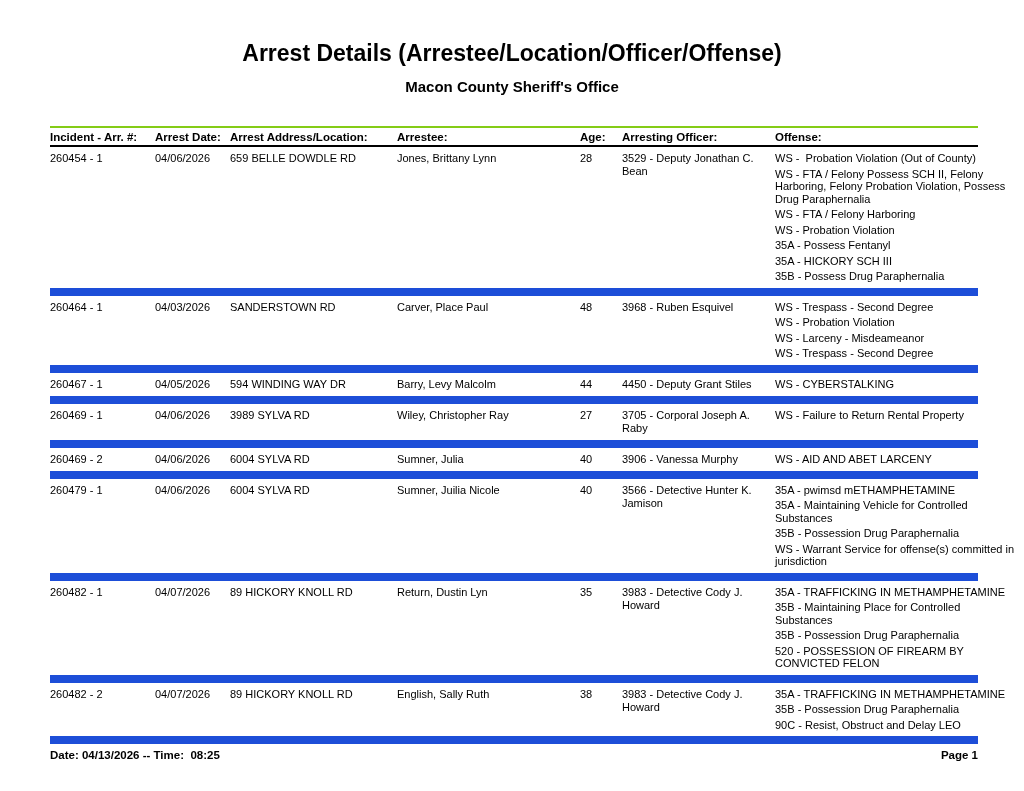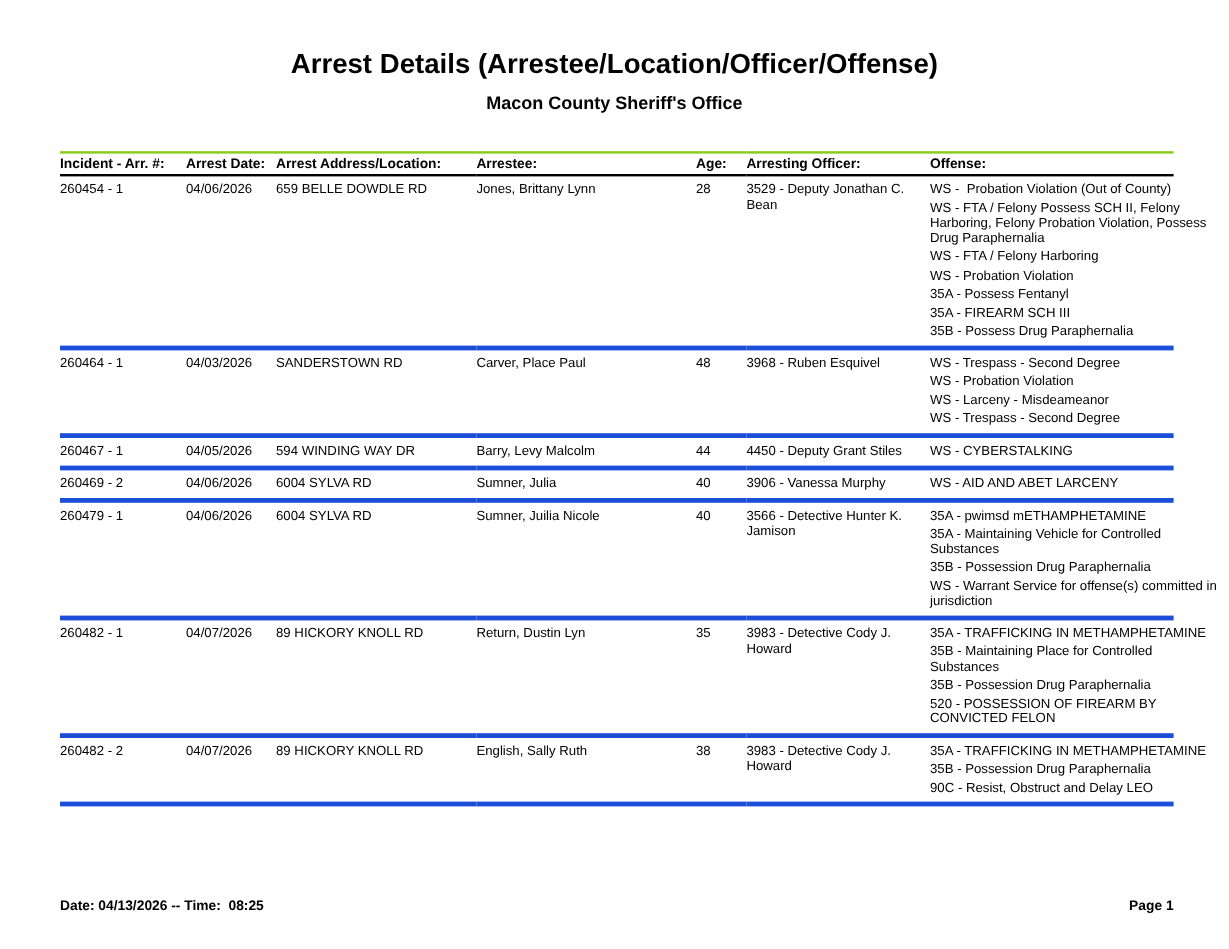--- a/index.html
+++ b/index.html
@@ -31,21 +31,21 @@
     font-weight: bold;
     font-size: 11.5px;
     border-top: 2px solid #84cc16;
     border-bottom: 2px solid #000;
     padding: 3px 2px 2px 0;
     white-space: nowrap;
     overflow: visible;
   }
   table.arrests tbody td {
     vertical-align: top;
-    border-bottom: 4px solid #1d4ed8;
+    border-bottom: 8px solid #1d4ed8;
     padding: 5px 2px 5px 0;
     line-height: 12.5px;
   }
   .officer-inner { width: 156px; line-height: 13px; }
   .offense-line {
     width: 240px;
     line-height: 12.5px;
     margin-bottom: 3px;
     white-space: pre-wrap;
   }
@@ -103,21 +103,21 @@
       <td>28</td>
       <td>
             <div class="officer-inner">3529 - Deputy Jonathan C. Bean</div>
           </td>
       <td>
             <div class="offense-line">WS -  Probation Violation (Out of County)</div>
             <div class="offense-line">WS - FTA / Felony Possess SCH II, Felony Harboring, Felony Probation Violation, Possess Drug Paraphernalia</div>
             <div class="offense-line">WS - FTA / Felony Harboring</div>
             <div class="offense-line">WS - Probation Violation</div>
             <div class="offense-line">35A - Possess Fentanyl</div>
-            <div class="offense-line">35A - FIREARM SCH III</div>
+            <div class="offense-line">35A - HICKORY SCH III</div>
             <div class="offense-line">35B - Possess Drug Paraphernalia</div>
           </td>
     </tr>
         <tr>
       <td>260464 - 1</td>
       <td>04/03/2026</td>
       <td>SANDERSTOWN RD</td>
       <td>Carver, Place Paul</td>
       <td>48</td>
       <td>
@@ -137,20 +137,33 @@
       <td>Barry, Levy Malcolm</td>
       <td>44</td>
       <td>
             <div class="officer-inner">4450 - Deputy Grant Stiles</div>
           </td>
       <td>
             <div class="offense-line">WS - CYBERSTALKING</div>
           </td>
     </tr>
         <tr>
+      <td>260469 - 1</td>
+      <td>04/06/2026</td>
+      <td>3989 SYLVA RD</td>
+      <td>Wiley, Christopher Ray</td>
+      <td>27</td>
+      <td>
+            <div class="officer-inner">3705 - Corporal Joseph A. Raby</div>
+          </td>
+      <td>
+            <div class="offense-line">WS - Failure to Return Rental Property</div>
+          </td>
+    </tr>
+        <tr>
       <td>260469 - 2</td>
       <td>04/06/2026</td>
       <td>6004 SYLVA RD</td>
       <td>Sumner, Julia</td>
       <td>40</td>
       <td>
             <div class="officer-inner">3906 - Vanessa Murphy</div>
           </td>
       <td>
             <div class="offense-line">WS - AID AND ABET LARCENY</div>

